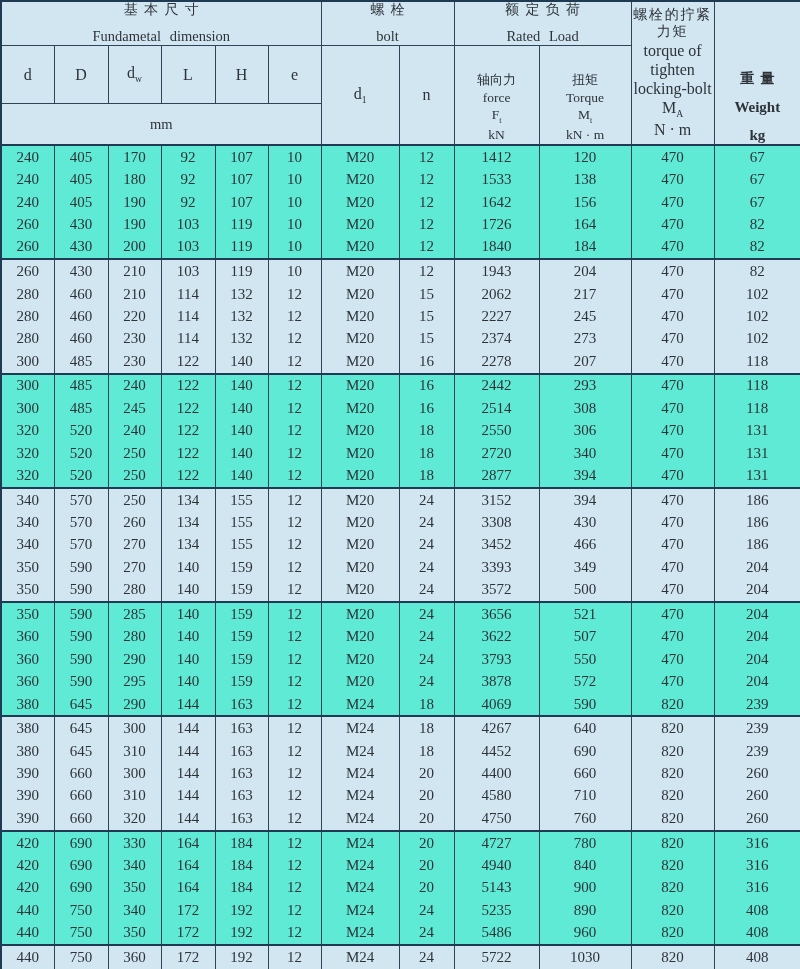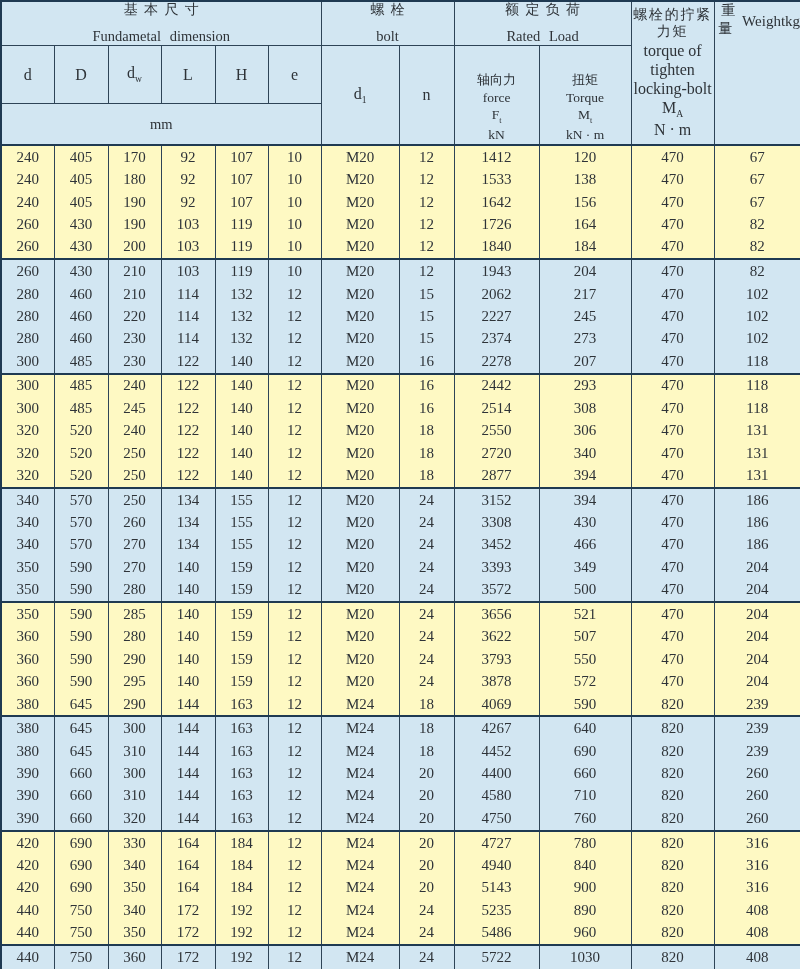--- a/index.html
+++ b/index.html
@@ -1,16 +1,16 @@
 <!DOCTYPE html>
 <html><head>
 <meta charset="utf-8">
 <style>
   html,body{margin:0;padding:0;background:#ffffff;}
-  .page{width:800px;height:969px;overflow:hidden;background:#fef9c3;}
+  .page{width:800px;height:969px;overflow:hidden;background:#5eead4;}
   table.spec{
     width:800px;height:969px;
     border-collapse:collapse;table-layout:fixed;
     font-family:"Liberation Serif","DejaVu Serif",serif;
     border:2px solid #1f3a52;
   }
   th,td{
     border-left:1px solid #2e4457;border-right:1px solid #2e4457;
     padding:0;text-align:center;vertical-align:middle;color:#2e3338;
   }
@@ -21,21 +21,21 @@
   tr.h1 th.grp{border-bottom:1px solid #2e4457;}
   tr.h2 th.sym{border-bottom:1px solid #2e4457;font-size:16px;}
   .zh{font-size:14px;letter-spacing:0.45em;text-indent:0.45em;line-height:1.15;}
   .en{font-size:14.5px;word-spacing:0.35em;line-height:1.15;margin-top:10px;}
   .ln{font-size:13px;line-height:1.3;margin-top:26px;}
   .ln-en{font-size:13.5px;line-height:1.3;text-align:center;}
   .zh-sm{font-size:14px;letter-spacing:0.12em;line-height:1.2;}
   .en-sm{font-size:16px;line-height:1.2;}
   .d1cell{font-size:16px;}
   sub{font-size:60%;vertical-align:sub;}
-  .vstack{display:flex;justify-content:center;height:100%;}
+  .vstack{display:flex;flex-direction:column;justify-content:flex-end;height:100%;font-weight:bold;}
   .wzh{font-size:14px;letter-spacing:0.45em;text-indent:0.45em;}
   .wen{font-size:15px;margin-top:11px;}
   tbody td{font-size:15px;}
   tbody tr:first-child td{border-top:2px solid #1f3a52;}
   tbody tr.band-start td{border-top:2px solid #1f3a52;}
   tbody tr.blue td{background:#d2e6f2;}
 </style>
 </head>
 <body>
 

